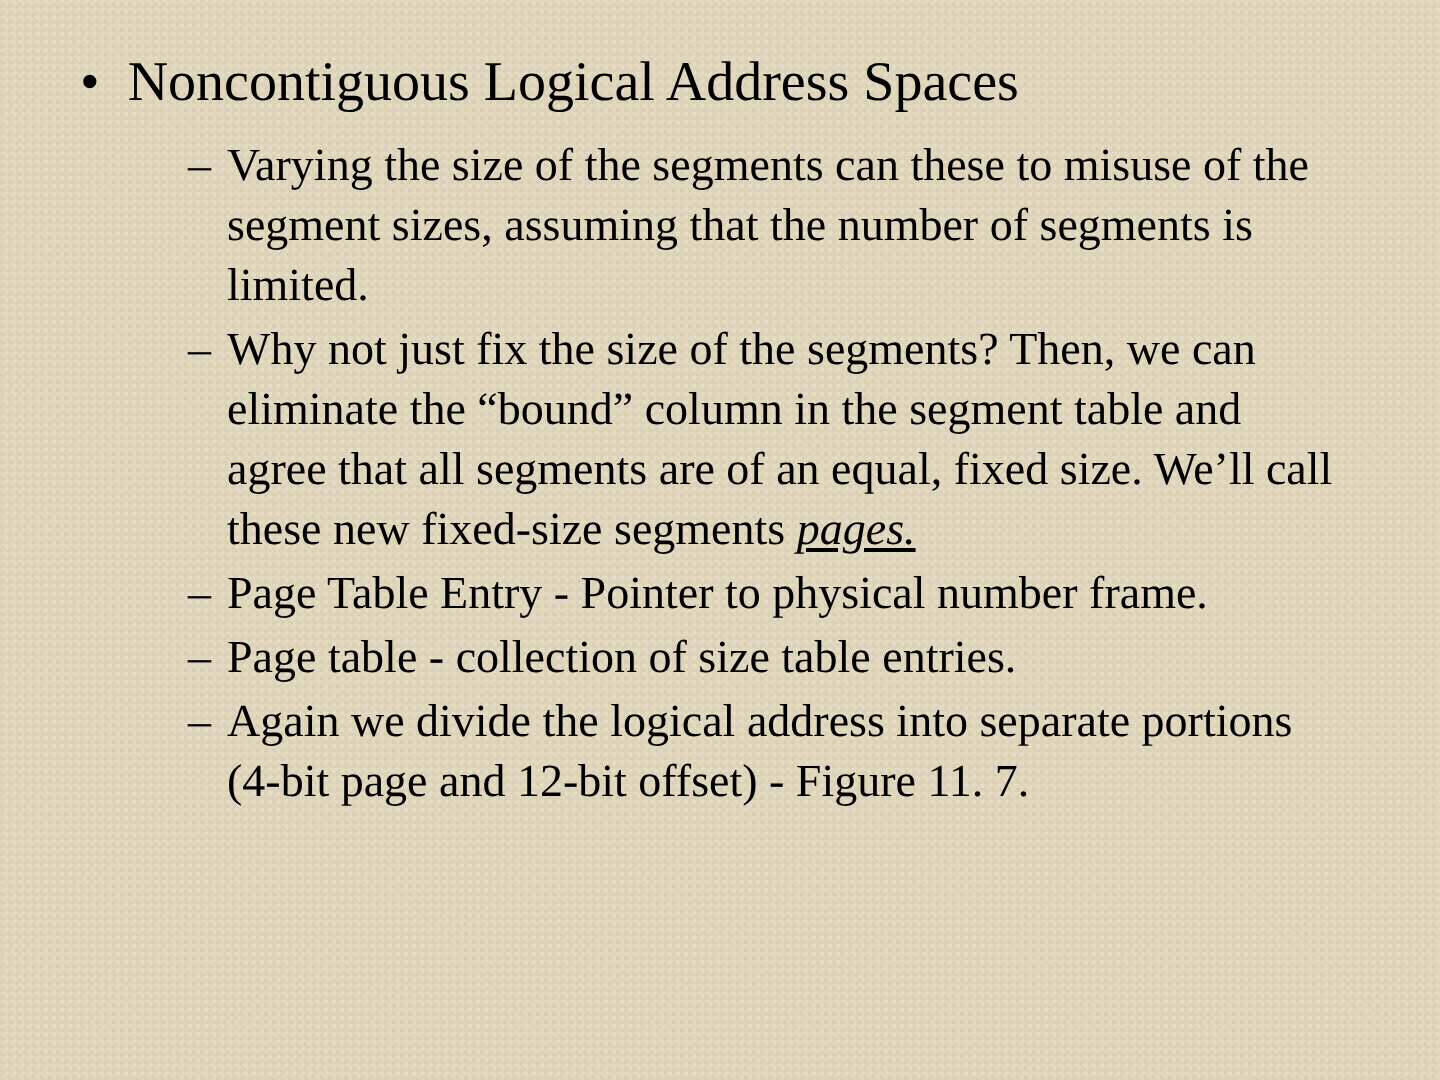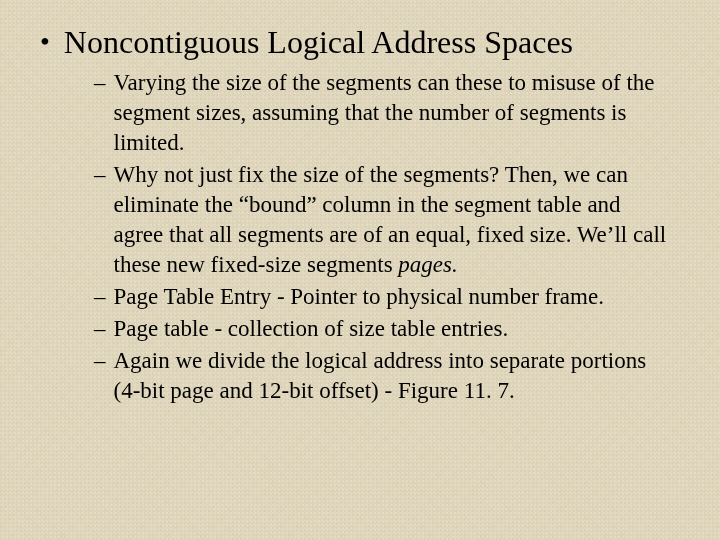--- a/index.html
+++ b/index.html
@@ -30,21 +30,21 @@
     align-items: flex-start;
     margin-bottom: 8px;
   }
   .top-bullet .dot {
     font-size: 28px;
     line-height: 36px;
     margin-right: 14px;
     margin-left: 4px;
   }
   .top-bullet .title {
-    font-size: 32px;
+    font-size: 28px;
     line-height: 36px;
   }
   .sublist {
     margin-left: 58px;
     margin-right: 8px;
   }
   .subitem {
     display: flex;
     align-items: flex-start;
     font-size: 23px;
@@ -53,20 +53,21 @@
   }
   .subitem .dash {
     flex: 0 0 auto;
     margin-right: 8px;
   }
   .subitem .text {
     flex: 1 1 auto;
   }
   .subitem .text em {
     font-style: italic;
+    text-decoration: underline;
   }
 </style>
 </head>
 <body>
 
 <div class="slide">
 
   <div class="top-bullet">
     <span class="dot">•</span>
     <span class="title">Noncontiguous Logical Address Spaces</span>

